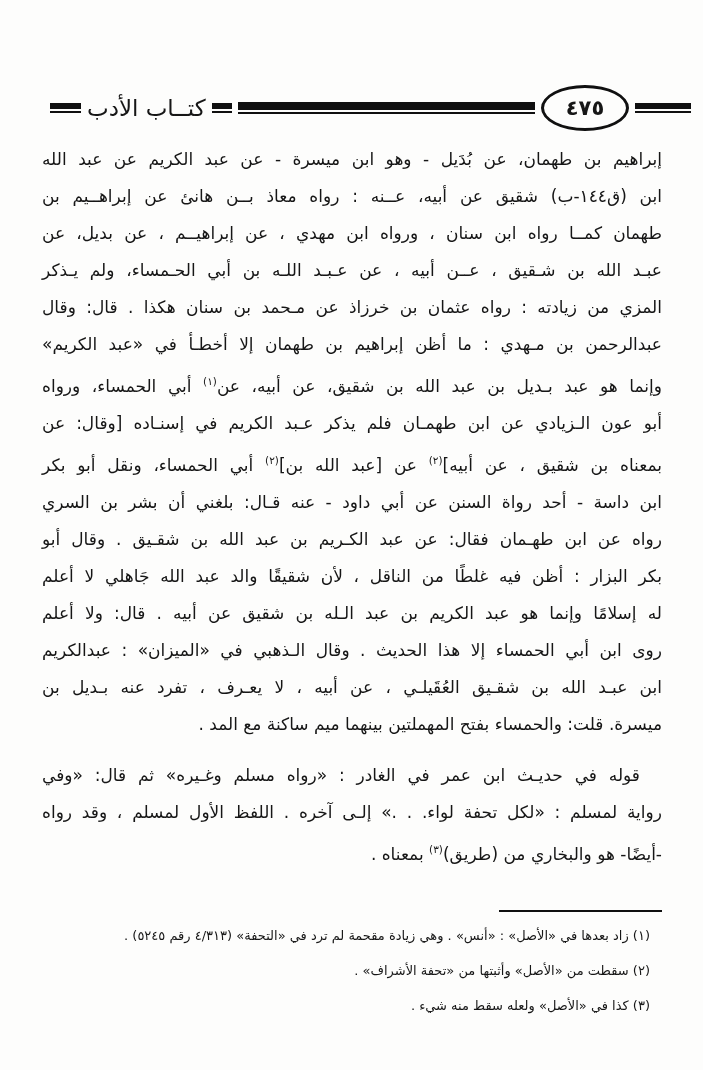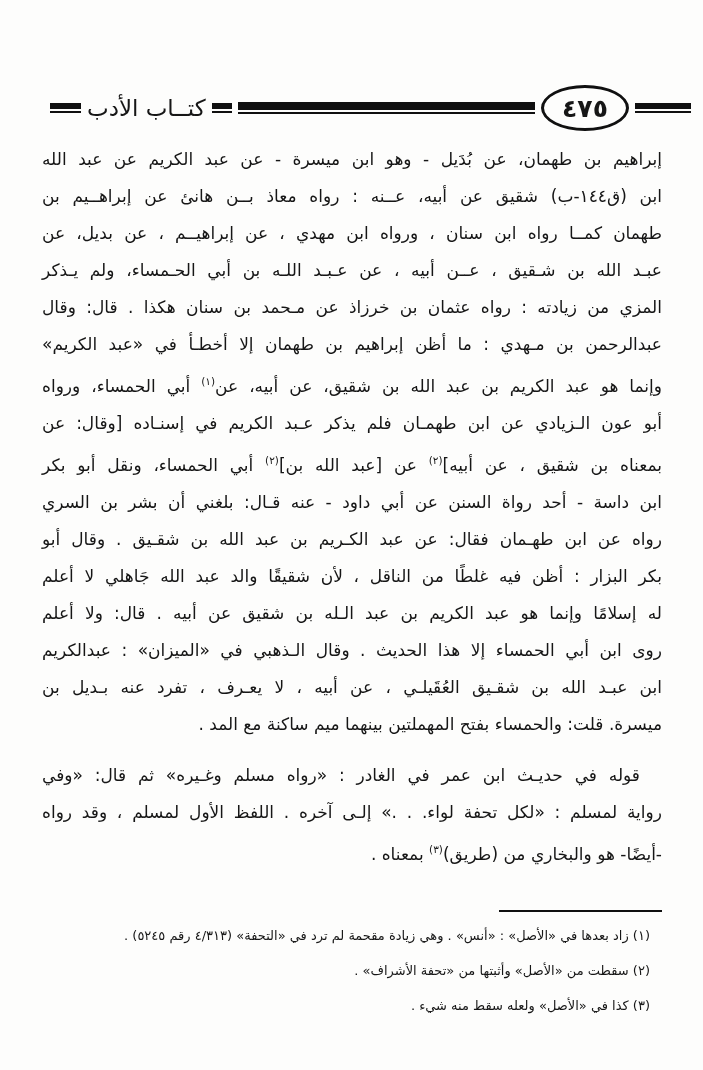--- a/index.html
+++ b/index.html
@@ -27,21 +27,21 @@
   .hbar.rule-right { width:56px; }
   .hbar.rule-main  { flex:1; }
   .hbar.rule-main .thick { height:8px; }
   .hbar.rule-mid   { width:20px; }
   .hbar.rule-left  { width:31px; }
   .page-num-oval {
     width:88px; height:46px;
     border:3px solid #101010;
     border-radius:50%;
     display:flex; align-items:center; justify-content:center;
-    font-size:25px; font-weight:bold;
+    font-size:21px; font-weight:bold;
     box-sizing:border-box;
     flex:0 0 auto;
   }
   .header-title {
     font-weight:normal;
     font-size:23px;
     white-space:nowrap;
     flex:0 0 auto;
   }
   
@@ -92,21 +92,21 @@
   </header>
 
   <main class="body-text">
     <section class="paragraph paragraph-1">
       <p class="line"><span>إبراهيم بن طهمان، عن بُدَيل - وهو ابن ميسرة - عن عبد الكريم عن عبد الله</span></p>
       <p class="line"><span>ابن (ق١٤٤-ب) شقيق عن أبيه، عــنه : رواه معاذ بــن هانئ عن إبراهــيم بن</span></p>
       <p class="line"><span>طهمان كمــا رواه ابن سنان ، ورواه ابن مهدي ، عن إبراهيــم ، عن بديل، عن</span></p>
       <p class="line"><span>عبـد الله بن شـقيق ، عــن أبيه ، عن عـبـد اللـه بن أبي الحـمساء، ولم يـذكر</span></p>
       <p class="line"><span>المزي من زيادته : رواه عثمان بن خرزاذ عن مـحمد بن سنان هكذا . قال: وقال</span></p>
       <p class="line"><span>عبدالرحمن بن مـهدي : ما أظن إبراهيم بن طهمان إلا أخطـأ في «عبد الكريم»</span></p>
-      <p class="line"><span>وإنما هو عبد الكريم بن عبد الله بن شقيق، عن أبيه، عن</span><span class="sup">(١)</span><span> أبي الحمساء، ورواه</span></p>
+      <p class="line"><span>وإنما هو عبد بـديل بن عبد الله بن شقيق، عن أبيه، عن</span><span class="sup">(١)</span><span> أبي الحمساء، ورواه</span></p>
       <p class="line"><span>أبو عون الـزيادي عن ابن طهمـان فلم يذكر عـبد الكريم في إسنـاده [وقال: عن</span></p>
       <p class="line"><span>بمعناه بن شقيق ، عن أبيه]</span><span class="sup">(٢)</span><span> عن [عبد الله بن]</span><span class="sup">(٢)</span><span> أبي الحمساء، ونقل أبو بكر</span></p>
       <p class="line"><span>ابن داسة - أحد رواة السنن عن أبي داود - عنه قـال: بلغني أن بشر بن السري</span></p>
       <p class="line"><span>رواه عن ابن طهـمان فقال: عن عبد الكـريم بن عبد الله بن شقـيق . وقال أبو</span></p>
       <p class="line"><span>بكر البزار : أظن فيه غلطًا من الناقل ، لأن شقيقًا والد عبد الله جَاهلي لا أعلم</span></p>
       <p class="line"><span>له إسلامًا وإنما هو عبد الكريم بن عبد الـله بن شقيق عن أبيه . قال: ولا أعلم</span></p>
       <p class="line"><span>روى ابن أبي الحمساء إلا هذا الحديث . وقال الـذهبي في «الميزان» : عبدالكريم</span></p>
       <p class="line"><span>ابن عبـد الله بن شقـيق العُقَيلـي ، عن أبيه ، لا يعـرف ، تفرد عنه بـديل بن</span></p>
       <p class="line last"><span>ميسرة. قلت: والحمساء بفتح المهملتين بينهما ميم ساكنة مع المد .</span></p>
     </section>

